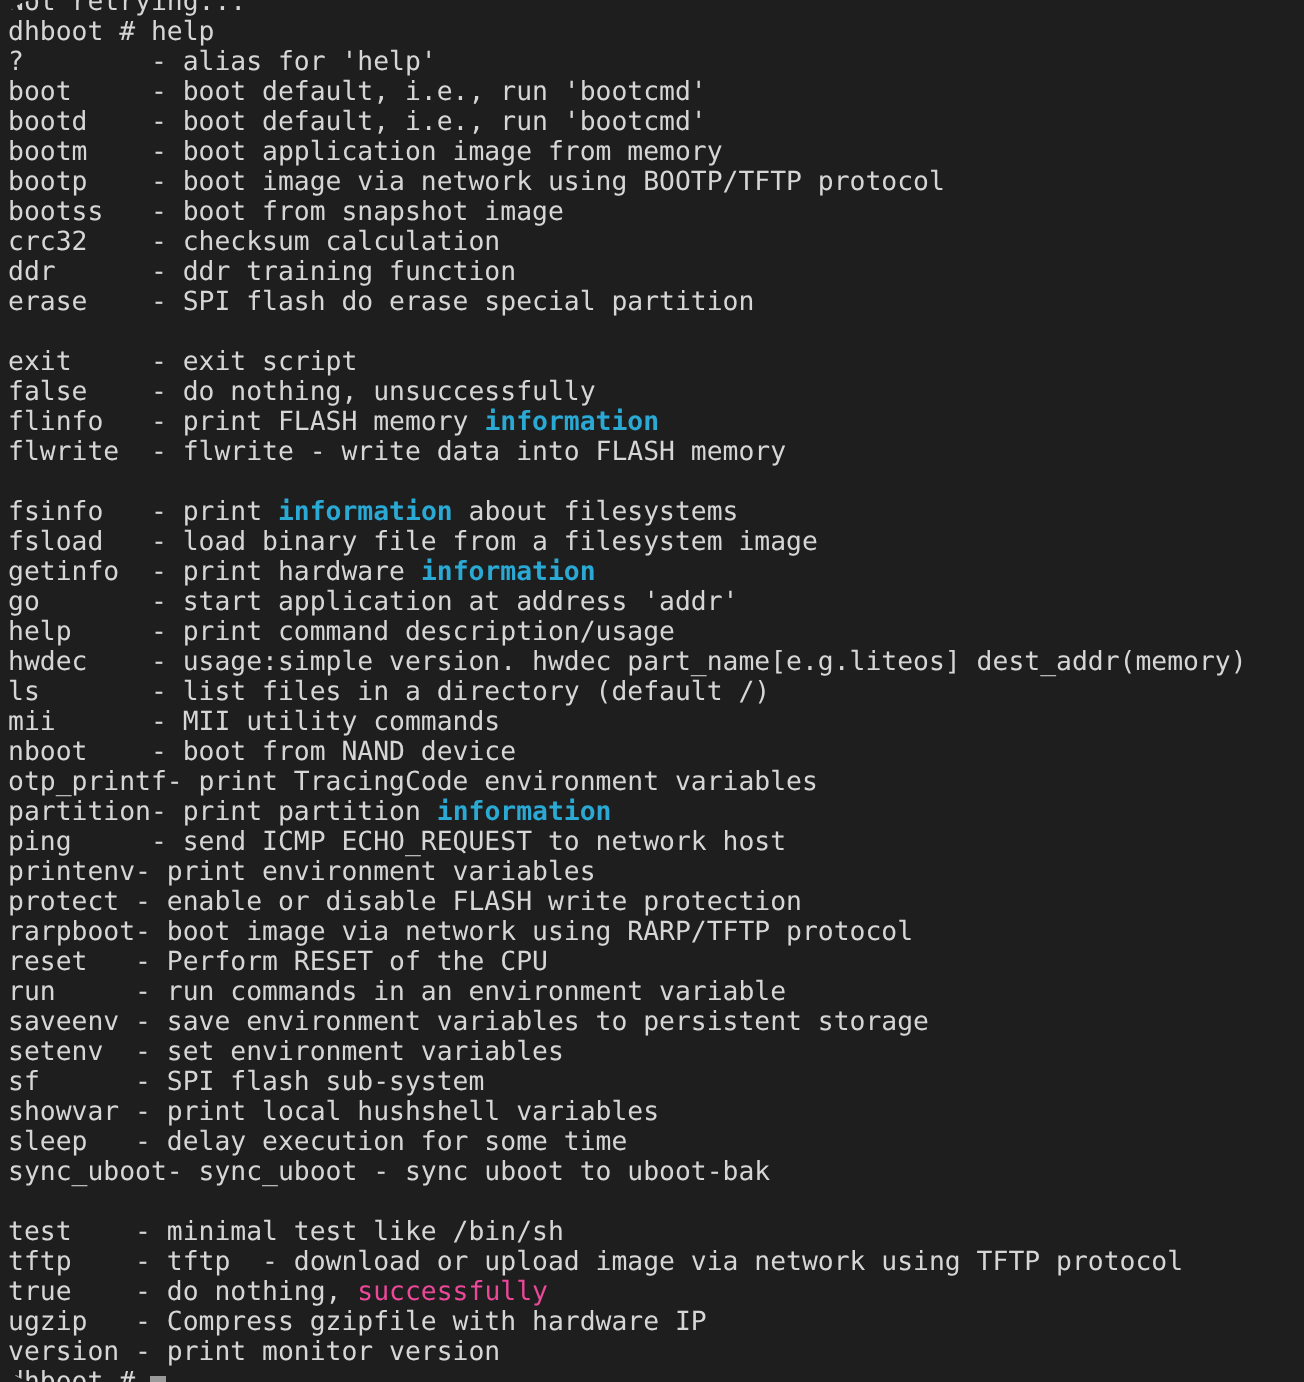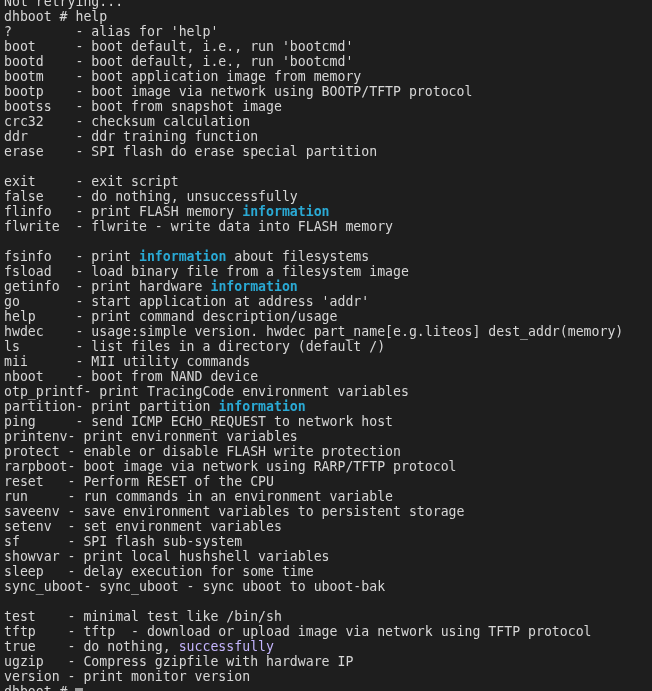--- a/index.html
+++ b/index.html
@@ -18,37 +18,38 @@
     width: 652px;
     height: 691px;
     background: #1e1e1e;
     color: #d6d6d6;
     font-size: 13.2px;
     line-height: 15px;
     letter-spacing: 0px;
     overflow: hidden;
     padding: 0;
     box-sizing: border-box;
+    border-radius: 18px;
   }
   #screen {
     position: absolute;
     left: 4px;
     top: -6px;
     white-space: pre;
     font-size: 13.2px;
     line-height: 15px;
   }
   .line {
     height: 15px;
     white-space: pre;
     font-family: "DejaVu Sans Mono", "Liberation Mono", monospace;
   }
   .fg-default { color: #d6d6d6; }
   .fg-cyan { color: #2aa9d4; font-weight: bold; }
-  .fg-green { color: #c4b5fd; }
+  .fg-green { color: #ec4899; }
   .cursor {
     display: inline-block;
     width: 7.85px;
     height: 13px;
     background: #9a9a9a;
     vertical-align: text-bottom;
     margin-bottom: -2px;
   }
 </style>
 </head>

